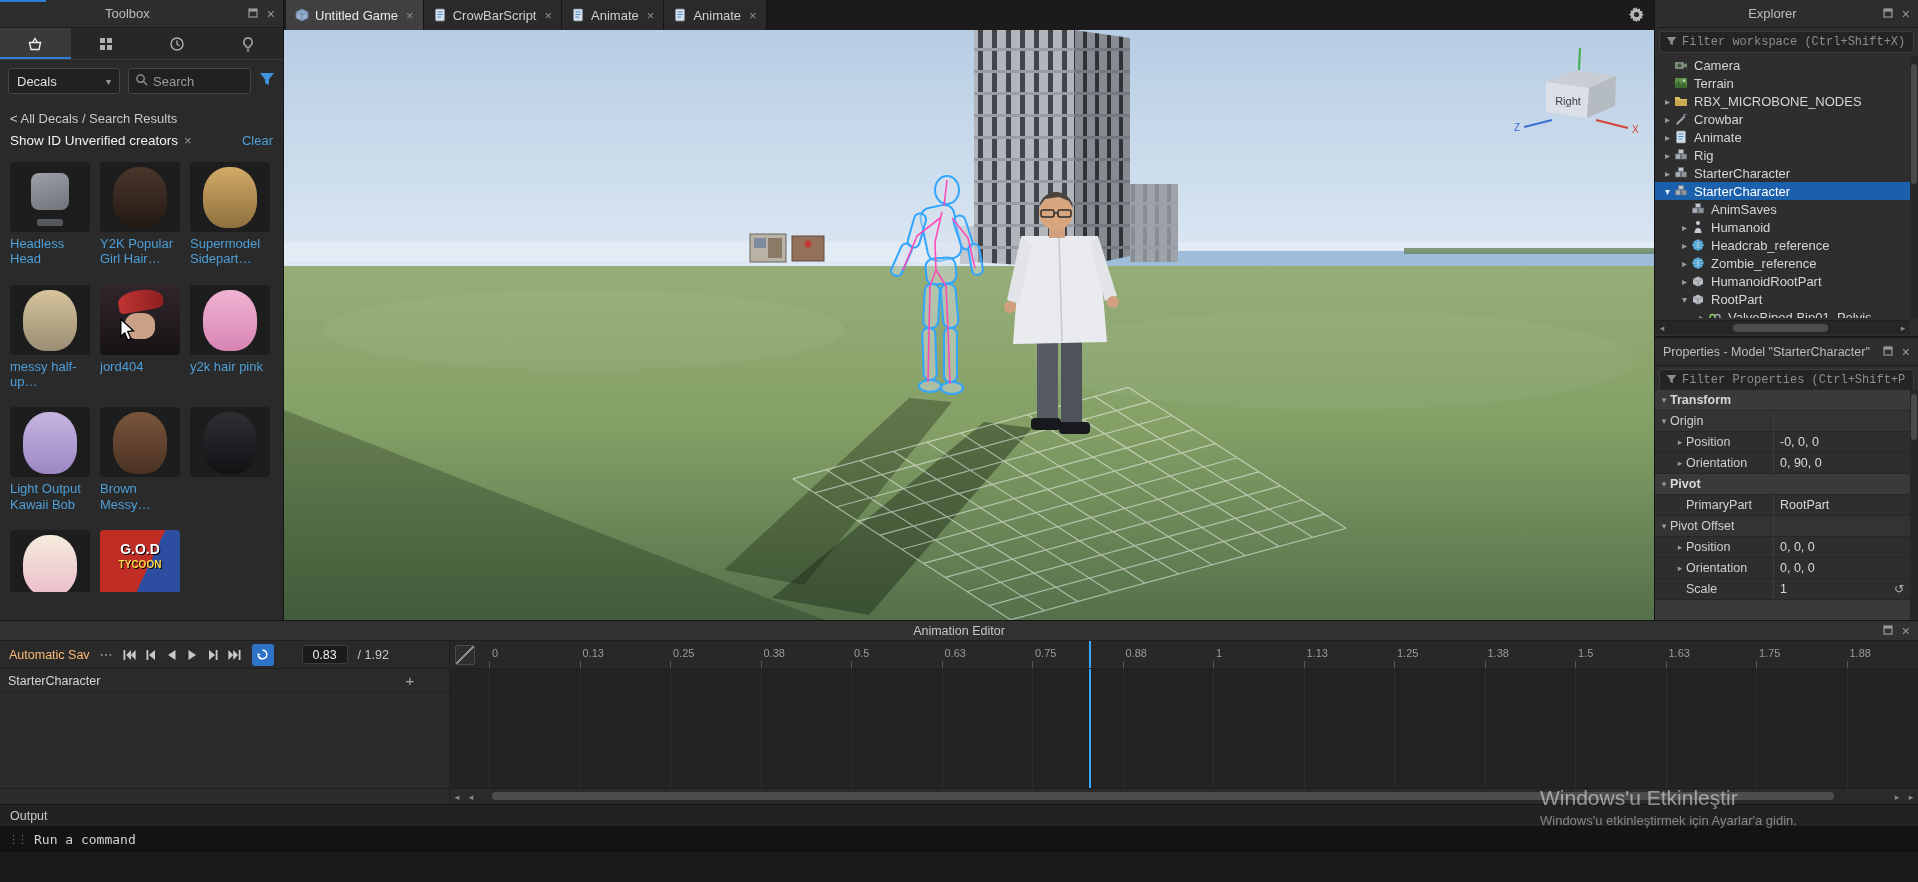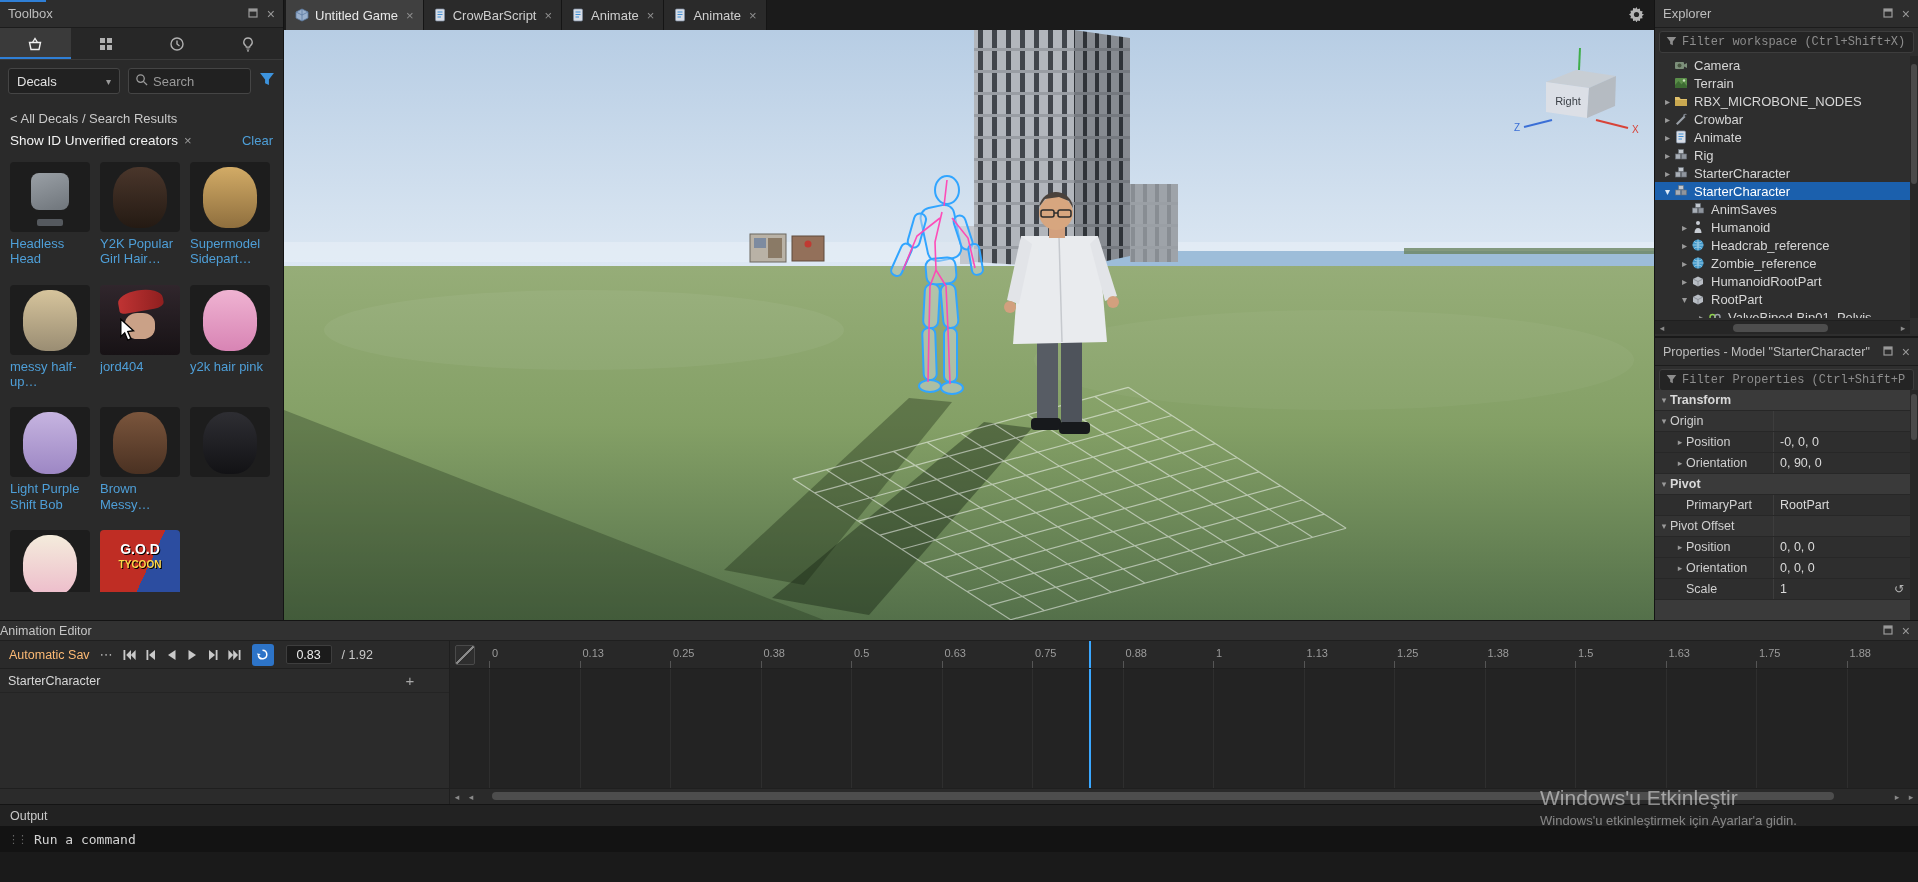--- a/index.html
+++ b/index.html
@@ -2,21 +2,21 @@
 <html><head>
 <meta charset="utf-8">
 <style>
   *{box-sizing:border-box;margin:0;padding:0}
   body{background:#0e0e0e}
   #root{position:relative;width:1918px;height:882px;background:#1e1e1e;overflow:hidden;
         font-family:"Liberation Sans","DejaVu Sans",sans-serif;color:#ccc;user-select:none}
 
   
   .panel-header{height:28px;display:flex;align-items:center;background:#2d2d2d;border-bottom:1px solid #1c1c1c;position:relative;padding:0 8px}
-  .panel-title{flex:1;font-size:13px;color:#bdbdbd;white-space:nowrap;overflow:hidden}
+  .panel-title{flex:1;text-align:center;font-size:13px;color:#bdbdbd;white-space:nowrap;overflow:hidden}
   .panel-title.left{text-align:left;font-size:12.5px}
   .ph-icons{display:flex;align-items:center;gap:8px}
   .xbtn{color:#9a9a9a;font-size:14px;line-height:1}
   .filterrow{margin:3px 4px;height:22px;background:#242424;border:1px solid #3d3d3d;border-radius:3px;display:flex;align-items:center;gap:5px;padding:0 6px}
   .filterrow input{flex:1;background:transparent;border:0;outline:0;color:#bbb;font-size:12px;font-family:Liberation Mono, monospace}
   .filterrow input::placeholder{color:#8d8d8d}
 
   
   .toolbox{position:absolute;left:0;top:0;width:284px;height:620px;background:#2a2a2a;border-right:1px solid #141414}
   .accent{position:absolute;left:0;top:0;width:46px;height:2px;background:#2f7fd6;z-index:20}
@@ -98,21 +98,21 @@
   
   .anim{position:absolute;left:0;top:620px;width:1918px;height:184px;background:#262626;border-top:1px solid #141414}
   .aheader{height:20px;background:#313131;border-bottom:1px solid #1f1f1f;position:relative;display:flex;align-items:center}
   .aheader .panel-title{position:absolute;left:0;right:0;font-size:12.5px;color:#c6c6c6}
   .ah-icons{position:absolute;right:8px;display:flex;gap:8px;align-items:center}
   .acontrols{position:absolute;top:20px;left:0;width:450px;height:28px;background:#2a2a2a;display:flex;align-items:center;gap:4px;padding:0 6px;border-bottom:1px solid #1f1f1f;border-right:1px solid #1f1f1f}
   .autosave{font-size:12.5px;color:#fdba74;padding:0 3px;white-space:nowrap}
   .dots{color:#aaa;margin:0 3px;font-size:13px}
   .pbtn{width:19px;height:20px;display:flex;align-items:center;justify-content:center}
   .loopbtn{width:22px;height:22px;border-radius:3px;background:#2d74c8;display:flex;align-items:center;justify-content:center;margin-left:4px}
-  .timebox{margin-left:8px;width:46px;height:19px;background:#1b1b1b;border:1px solid #3e3e3e;border-radius:2px;color:#ececec;font-size:12.5px;display:flex;align-items:center;justify-content:center}
+  .timebox{margin-left:24px;width:46px;height:19px;background:#1b1b1b;border:1px solid #3e3e3e;border-radius:2px;color:#ececec;font-size:12.5px;display:flex;align-items:center;justify-content:center}
   .timetotal{color:#c9c9c9;font-size:12.5px;margin-left:6px;white-space:nowrap}
   .aruler{position:absolute;top:20px;left:450px;right:0;height:28px;background:#282828;border-bottom:1px solid #1f1f1f;overflow:hidden}
   .diagbtn{position:absolute;left:5px;top:4px;width:20px;height:20px;border:1px solid #4a4a4a;border-radius:2px;background:#2e2e2e linear-gradient(135deg,transparent 45%,#8a8a8a 45%,#8a8a8a 55%,transparent 55%)}
   .tick{position:absolute;bottom:0;width:1px;height:7px;background:#555}
   .ticklabel{position:absolute;top:6px;font-size:11px;color:#9b9b9b;white-space:nowrap}
   .abody{position:absolute;top:48px;left:0;right:0;bottom:16px}
   .tracknames{position:absolute;left:0;top:0;width:450px;height:100%;background:#2b2b2b;border-right:1px solid #1f1f1f}
   .trackrow{height:24px;display:flex;align-items:center;padding:0 8px;font-size:12.5px;color:#d8d8d8;border-bottom:1px solid #242424}
   .addtrack{margin-left:auto;margin-right:22px;color:#a8a8a8;font-size:15px;width:18px;text-align:center}
   .tlarea{position:absolute;left:450px;right:0;top:0;height:100%;background:#232323;overflow:hidden}
@@ -229,21 +229,21 @@
         <div class="titem">
           <div class="thumb t-avatar-santa"></div>
           <div class="tlabel2">jord404</div>
         </div>
         <div class="titem">
           <div class="thumb t-hair-pink"></div>
           <div class="tlabel2">y2k hair pink</div>
         </div>
         <div class="titem">
           <div class="thumb t-hair-lilacbob"></div>
-          <div class="tlabel2">Light Purple Shift Bob</div>
+          <div class="tlabel2">Light Output Kawaii Bob</div>
         </div>
         <div class="titem">
           <div class="thumb t-hair-brown"></div>
           <div class="tlabel2">Brown Messy…</div>
         </div>
         <div class="titem">
           <div class="thumb t-hair-black"></div>
         </div>
         <div class="titem">
           <div class="thumb t-hair-gradient"></div>

